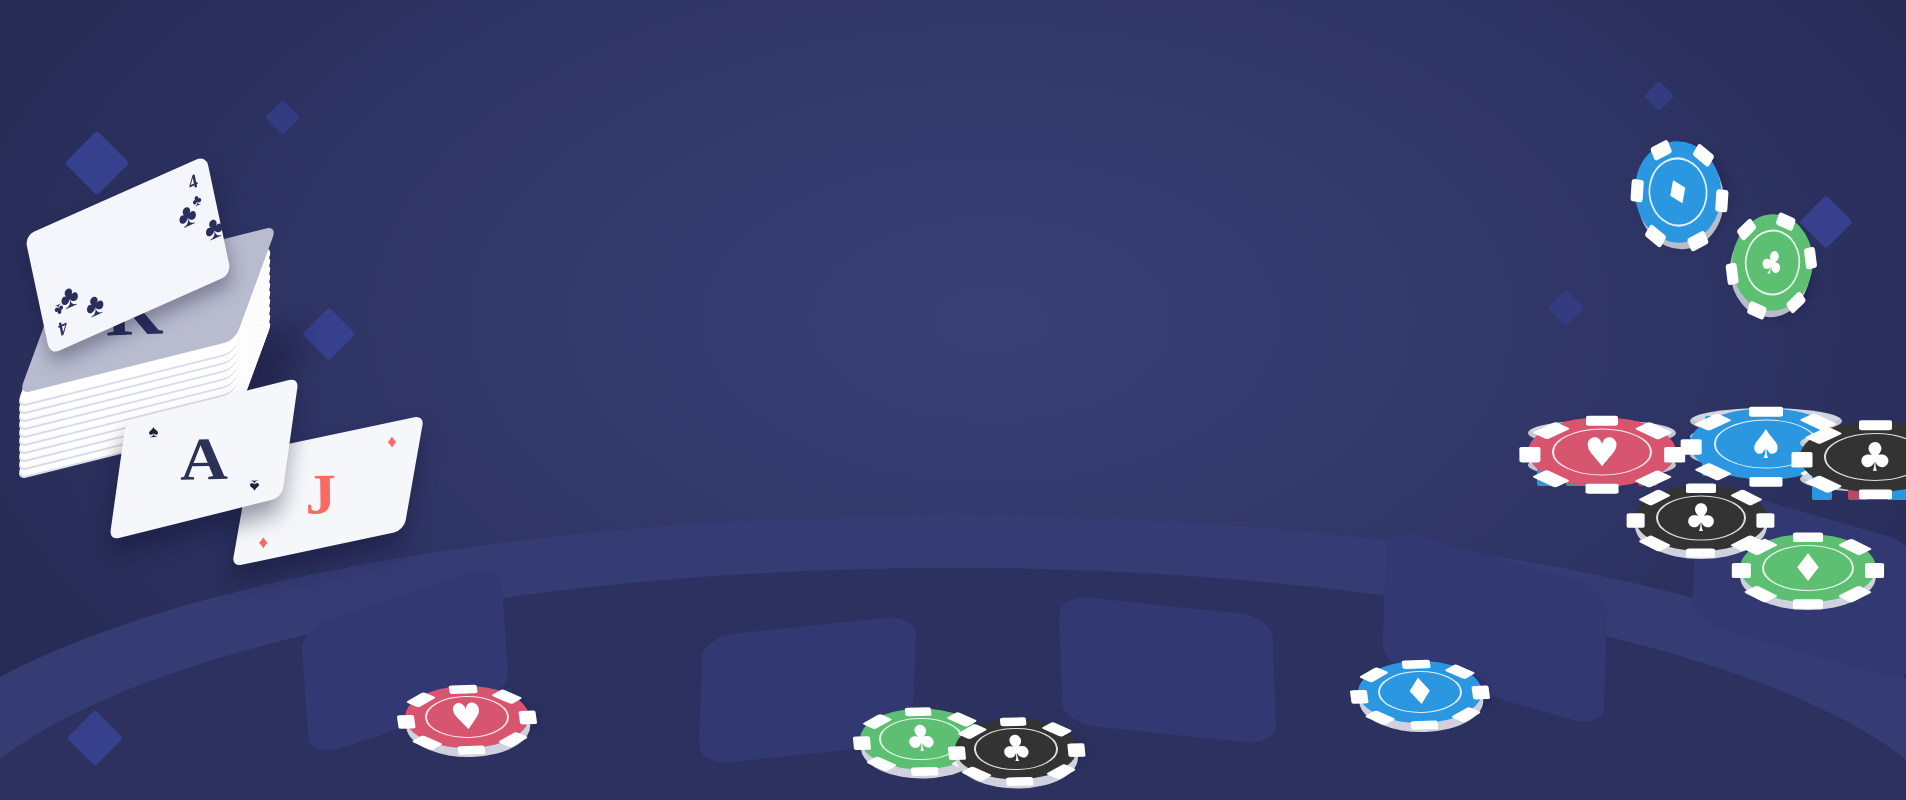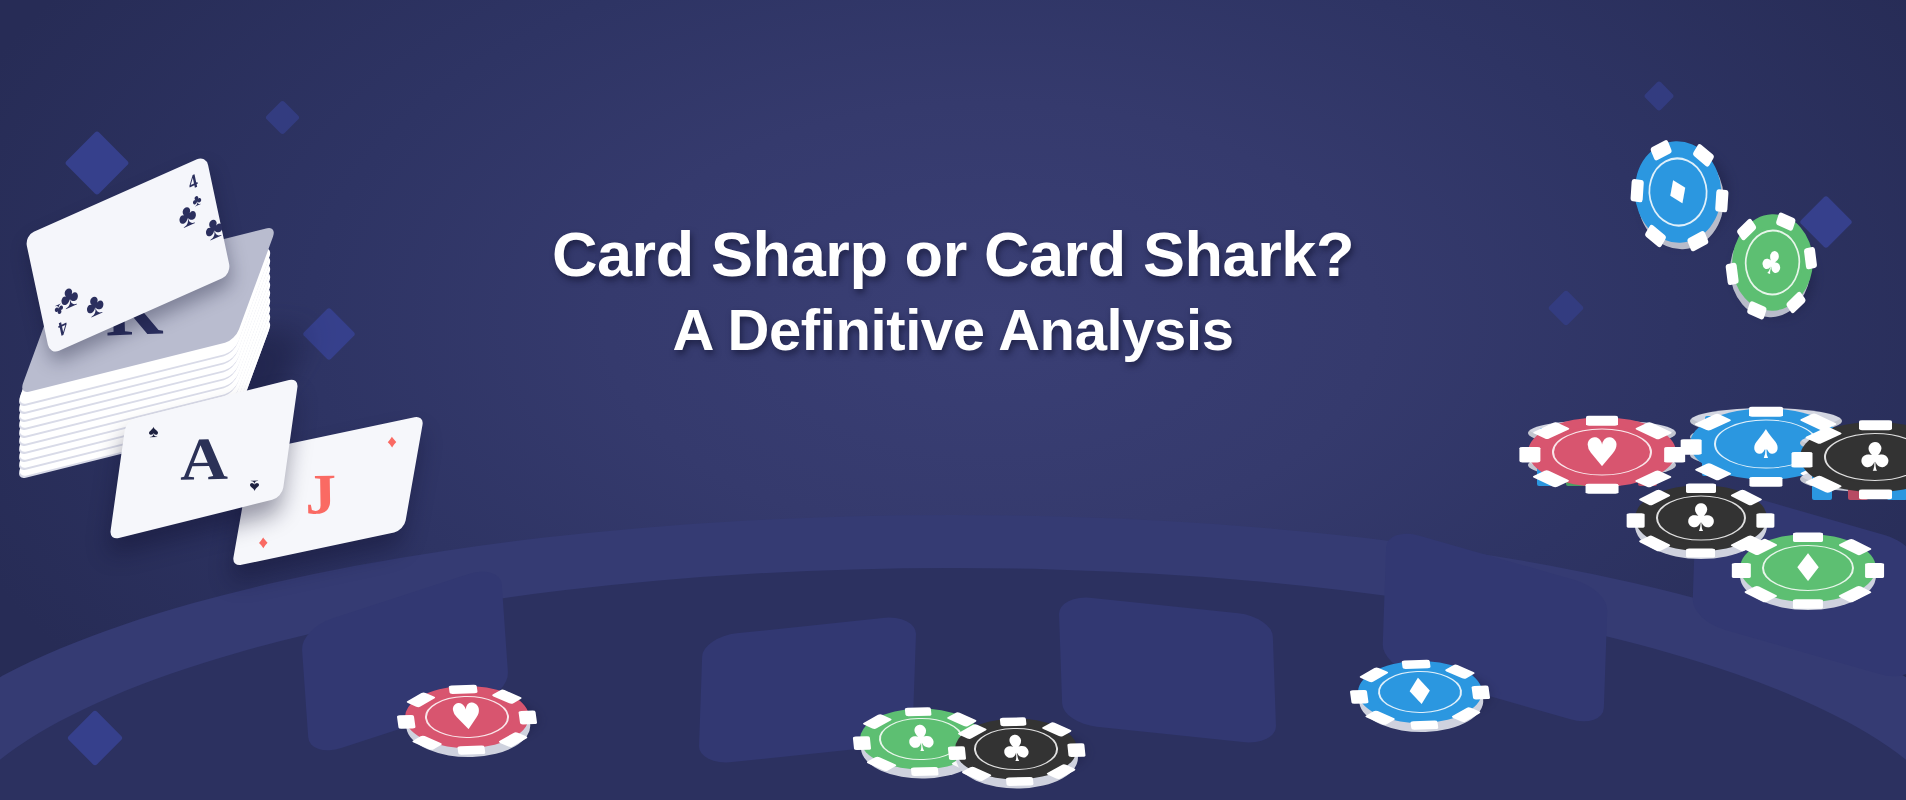--- a/index.html
+++ b/index.html
@@ -219,24 +219,20 @@
   <div class="spot d" style="left:1690px;top:470px;width:230px;height:225px;"></div>
 
   <div class="diamond" style="left:74px;  top:140px; width:46px; height:46px;"></div>
   <div class="diamond sm" style="left:270px; top:105px; width:25px; height:25px;"></div>
   <div class="diamond" style="left:310px; top:315px; width:38px; height:38px;"></div>
   <div class="diamond" style="left:75px;  top:718px; width:40px; height:40px;"></div>
   <div class="diamond sm" style="left:1553px;top:295px; width:26px; height:26px;"></div>
   <div class="diamond" style="left:1807px;top:203px; width:38px; height:38px;"></div>
   <div class="diamond sm" style="left:1648px;top:85px;  width:22px; height:22px;"></div>
 
-  <div class="title-wrap">
-    <div class="title-line one">Card Sharp or Card Shark?</div>
-    <div class="title-line two">A Definitive Analysis</div>
-  </div>
 
   <div class="deck-shadow"></div>
 
   <div class="deck">
     <div class="layer" style="top:84px;"></div>
     <div class="layer" style="top:76px;"></div>
     <div class="layer" style="top:68px;"></div>
     <div class="layer" style="top:60px;"></div>
     <div class="layer" style="top:52px;"></div>
     <div class="layer" style="top:44px;"></div>

